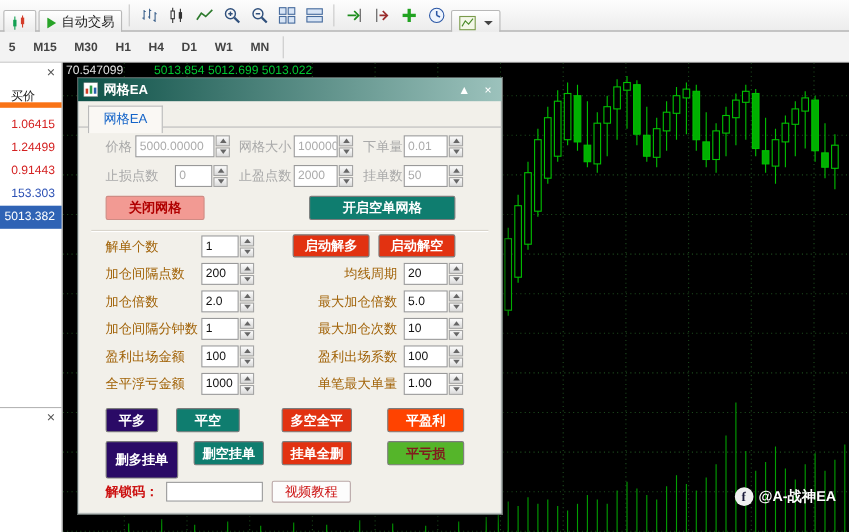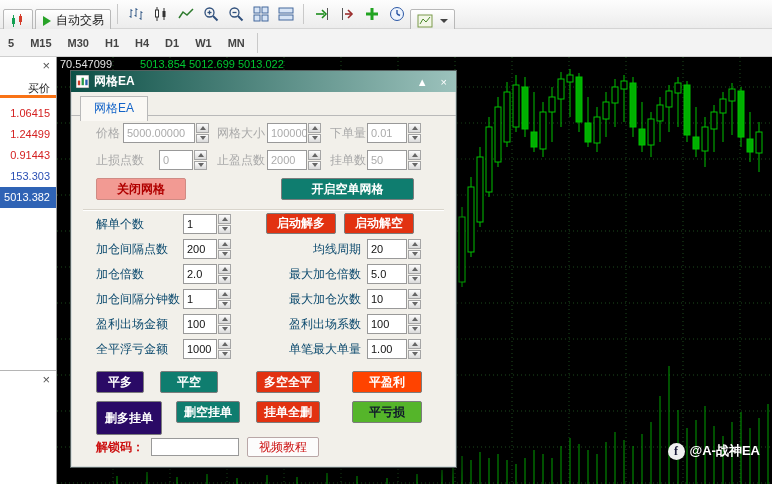--- a/index.html
+++ b/index.html
@@ -23,21 +23,21 @@
     border-bottom:1px solid #cfcfcf; display:flex; align-items:center; font-size:11px; font-weight:bold; color:#444; }
   .tf-btn { padding:3px 6px; margin:0 1px; border:1px solid transparent; border-radius:2px; }
 
   
   .workspace { position:absolute; top:57px; left:0; right:0; bottom:0; }
 
   
   .sidebar { position:absolute; top:0; left:0; bottom:0; width:57px; background:#fff; border-right:1px solid #9a9a9a; }
   .sb-close { position:absolute; top:2px; right:6px; font-size:13px; color:#555; line-height:14px; cursor:default; }
   .mw-header { position:absolute; top:22px; left:0; right:0; height:19px; line-height:19px; text-align:right;
-    padding-right:6px; font-size:11px; color:#222; border-bottom:3px solid #f97316; }
+    padding-right:24px; font-size:11px; color:#222; border-bottom:5px solid #f97316; }
   .mw-row { position:absolute; left:0; right:0; height:21px; line-height:21px; text-align:right;
     padding-right:6px; font-size:11px; }
   .mw-row.sel { background:var(--c-sel-blue); }
   .sb-divider { position:absolute; top:313px; left:0; right:0; border-top:1px solid #b5b5b5; }
   .sb-close2 { position:absolute; top:316px; right:6px; font-size:13px; color:#555; line-height:14px; }
 
   
   .chart { position:absolute; top:0; left:57px; right:0; bottom:0; background:#000; }
   .chart svg { position:absolute; top:0; left:0; }
   .chart-header { position:absolute; top:1px; left:3px; font-size:11px; white-space:nowrap; }
@@ -53,21 +53,21 @@
   .dialog { position:absolute; top:70px; left:70px; width:387px; height:398px; background:#f2f0ea;
     border:1px solid #56605f; box-shadow:0 0 0 1px #d7dcdb inset, 4px 4px 10px rgba(0,0,0,.55); z-index:5; }
   .dlg-title { height:21px; background:linear-gradient(90deg,var(--title-a),var(--title-b));
     display:flex; align-items:center; padding:0 5px; gap:5px; }
   .dlg-title .ttl { color:#fff; font-size:12px; font-weight:bold; flex:1; }
   .dlg-win-btn { color:#fff; font-size:11px; line-height:14px; padding:0 4px; }
   .dlg-tabs { height:24px; border-bottom:1px solid #b9b9b9; padding:3px 0 0 9px; }
   .dlg-tab { display:inline-block; padding:3px 13px 4px; background:#faf8f4; border:1px solid #b9b9b9;
     border-bottom:none; color:var(--c-link); font-size:12px; position:relative; top:1px; }
 
-  .lbl { position:absolute; font-size:12px; line-height:20px; color:#0c4a6e; white-space:nowrap; }
+  .lbl { position:absolute; font-size:12px; line-height:20px; color:#a16207; white-space:nowrap; }
   .lbl.dis { color:#a9a9a9; }
   .lbl.r { text-align:right; }
   .fld { position:absolute; height:20px; display:flex; }
   .fld .val { flex:1; border:1px solid #999; background:#fff; font-size:11px; line-height:18px;
     padding:0 3px; overflow:hidden; white-space:nowrap; color:#111; }
   .fld.dis .val { color:#ababab; }
   .spin { width:13px; display:flex; flex-direction:column; margin-left:1px; }
   .spin span { flex:1; border:1px solid #a5a5a5; background:linear-gradient(#fcfcfc,#dadada);
     display:flex; align-items:center; justify-content:center; }
   .spin span + span { margin-top:1px; }
@@ -76,21 +76,21 @@
   .spin .dn::after { content:""; width:0; height:0; border-left:3px solid transparent;
     border-right:3px solid transparent; border-top:4px solid #666; }
 
   .btn { position:absolute; display:flex; align-items:center; justify-content:center;
     font-size:12px; font-weight:bold; border:1px solid #7c7c7c; border-radius:2px; cursor:default; }
   .btn-coral  { background:var(--c-coral-bg); color:var(--c-coral-text); border-color:#cf8b84; }
   .btn-teal   { background:var(--c-teal);   color:#fff; }
   .btn-red    { background:var(--c-red);    color:#fff; }
   .btn-navy   { background:var(--c-navy);   color:#fff; }
   .btn-orange { background:var(--c-orange); color:#fff; }
-  .btn-green  { background:var(--c-green);  color:#0f172a; }
+  .btn-green  { background:var(--c-green);  color:#7f1d1d; }
   .btn-plain  { background:#fcfcfc; color:var(--c-label-red); border-color:#b9a7a7; font-weight:normal; }
 
   .divider { position:absolute; left:12px; right:12px; border-top:1px solid #d9d5cc; box-shadow:0 1px 0 #fff; }
   .unlock-lbl { color:var(--c-label-red); font-weight:bold; }
   .unlock-input { position:absolute; border:1px solid #999; height:18px; width:88px; font-size:11px; padding:0 3px; }
 </style>
 </head>
 <body>
 
 <div class="screen">

